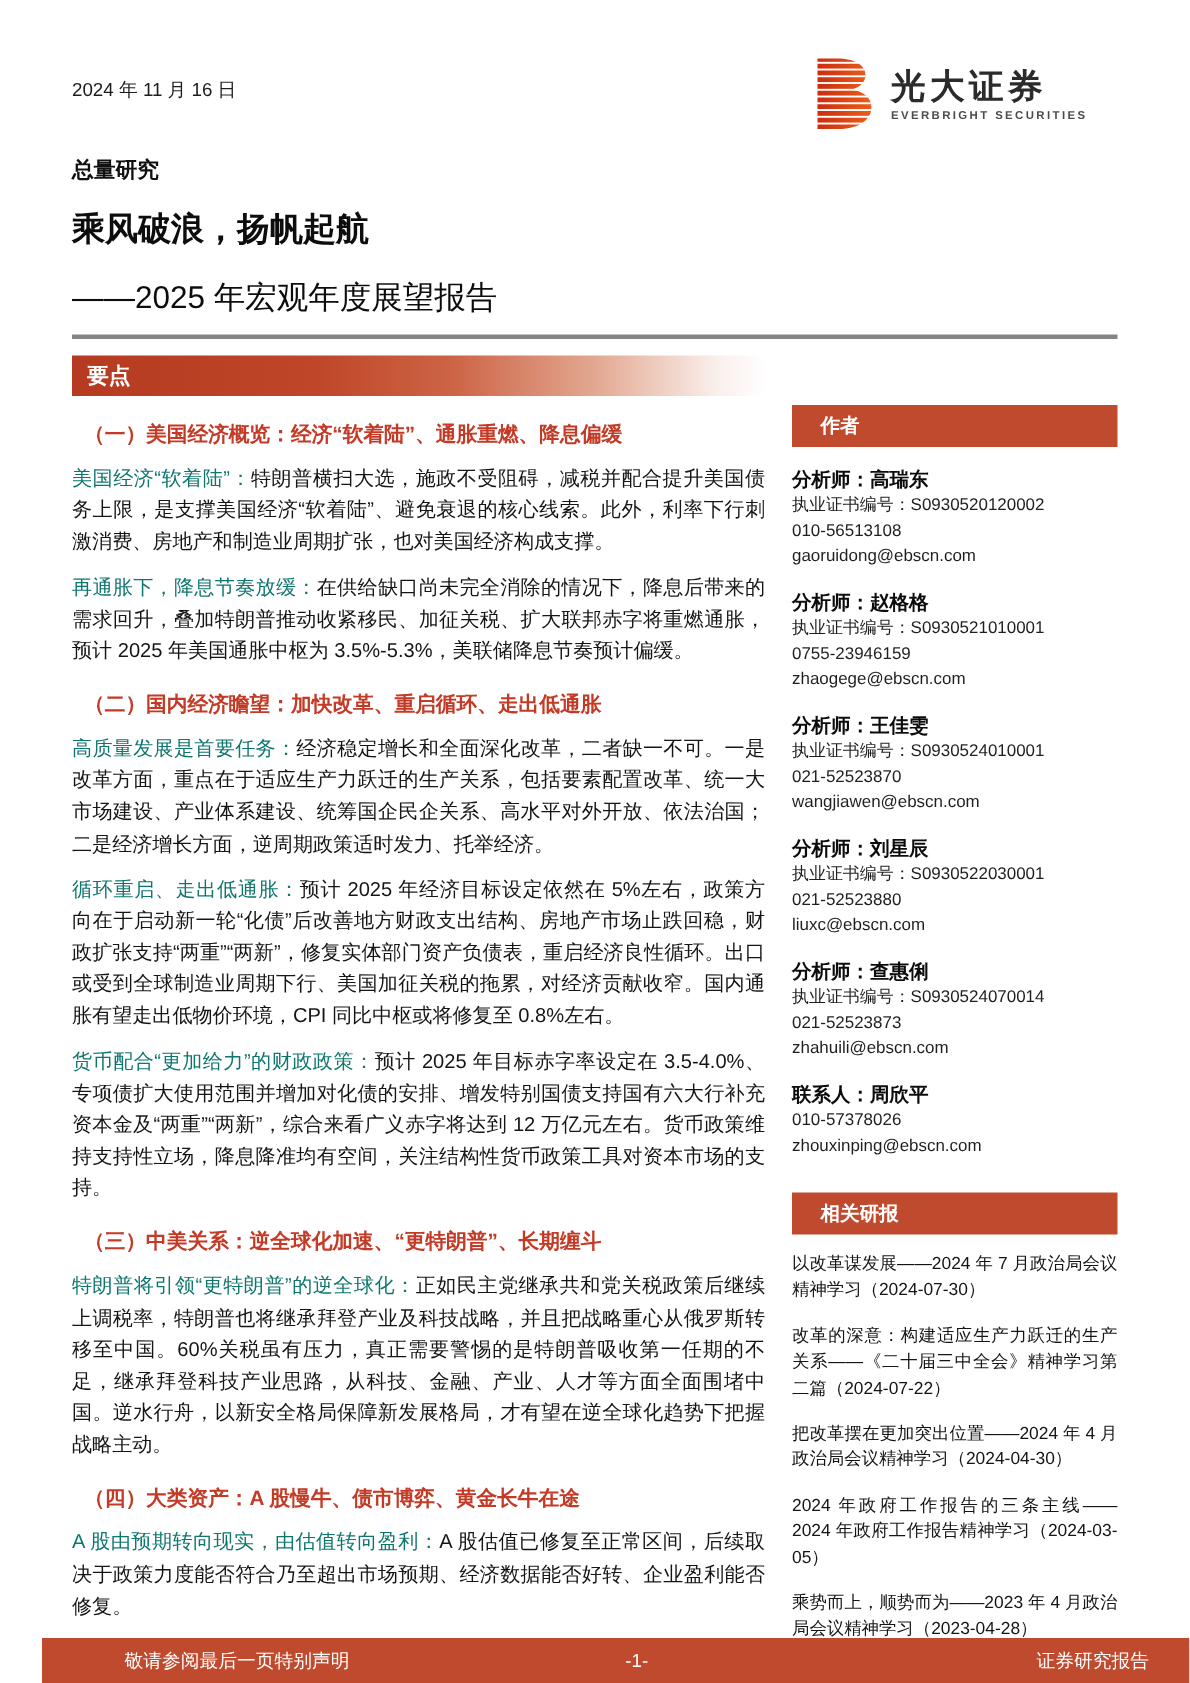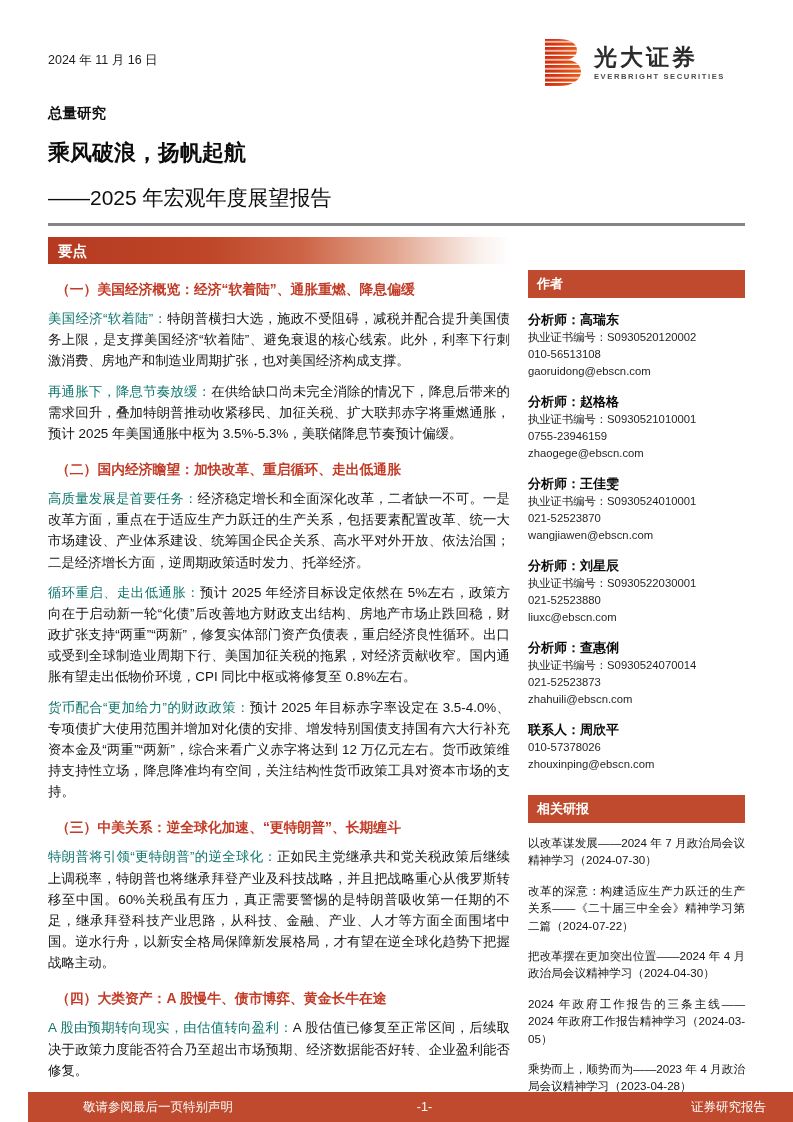--- a/index.html
+++ b/index.html
@@ -23,21 +23,21 @@
   main{width:462px;flex:none;}
   aside{width:217px;flex:none;margin-top:33px;}
 
   .kp-banner{height:27px;line-height:29px;padding-left:10px;color:#fff;font-weight:bold;font-size:14.5px;
     background:linear-gradient(90deg,#b53a21 0%,#bf4628 35%,#cd6446 55%,#e2a68f 75%,#f9efeb 93%,#ffffff 100%);}
   .section-heading{color:#c33b26;font-weight:bold;font-size:13.8px;margin:17px 0 4px;padding-left:8px;}
   .para{font-size:13.4px;line-height:1.58;text-align:justify;margin:9px 0;color:#151515;}
   .lead{font-weight:normal;color:#0f766e;}
 
   
-  .side-banner{background:#c04a2d;color:#fff;font-weight:bold;font-size:13px;padding:5px 9px;}
+  .side-banner{background:#c04a2d;color:#fff;font-weight:bold;font-size:13px;padding:5px 19px;}
   .related-banner{margin-top:22px;}
   .author{margin-top:13px;}
   .author-label{font-size:13px;font-weight:bold;color:#0c0c0c;line-height:1.4;}
   .author-line{font-size:11.3px;color:#1f1f1f;line-height:1.5;}
   #related{margin-top:11px;}
   .related-item{font-size:11.6px;line-height:1.5;color:#151515;margin-bottom:13px;text-align:justify;}
 
   
   footer{position:absolute;left:0;bottom:0;width:793px;height:30px;background:#c04a2d;color:#fff;
     font-size:12.5px;display:flex;align-items:center;justify-content:space-between;

